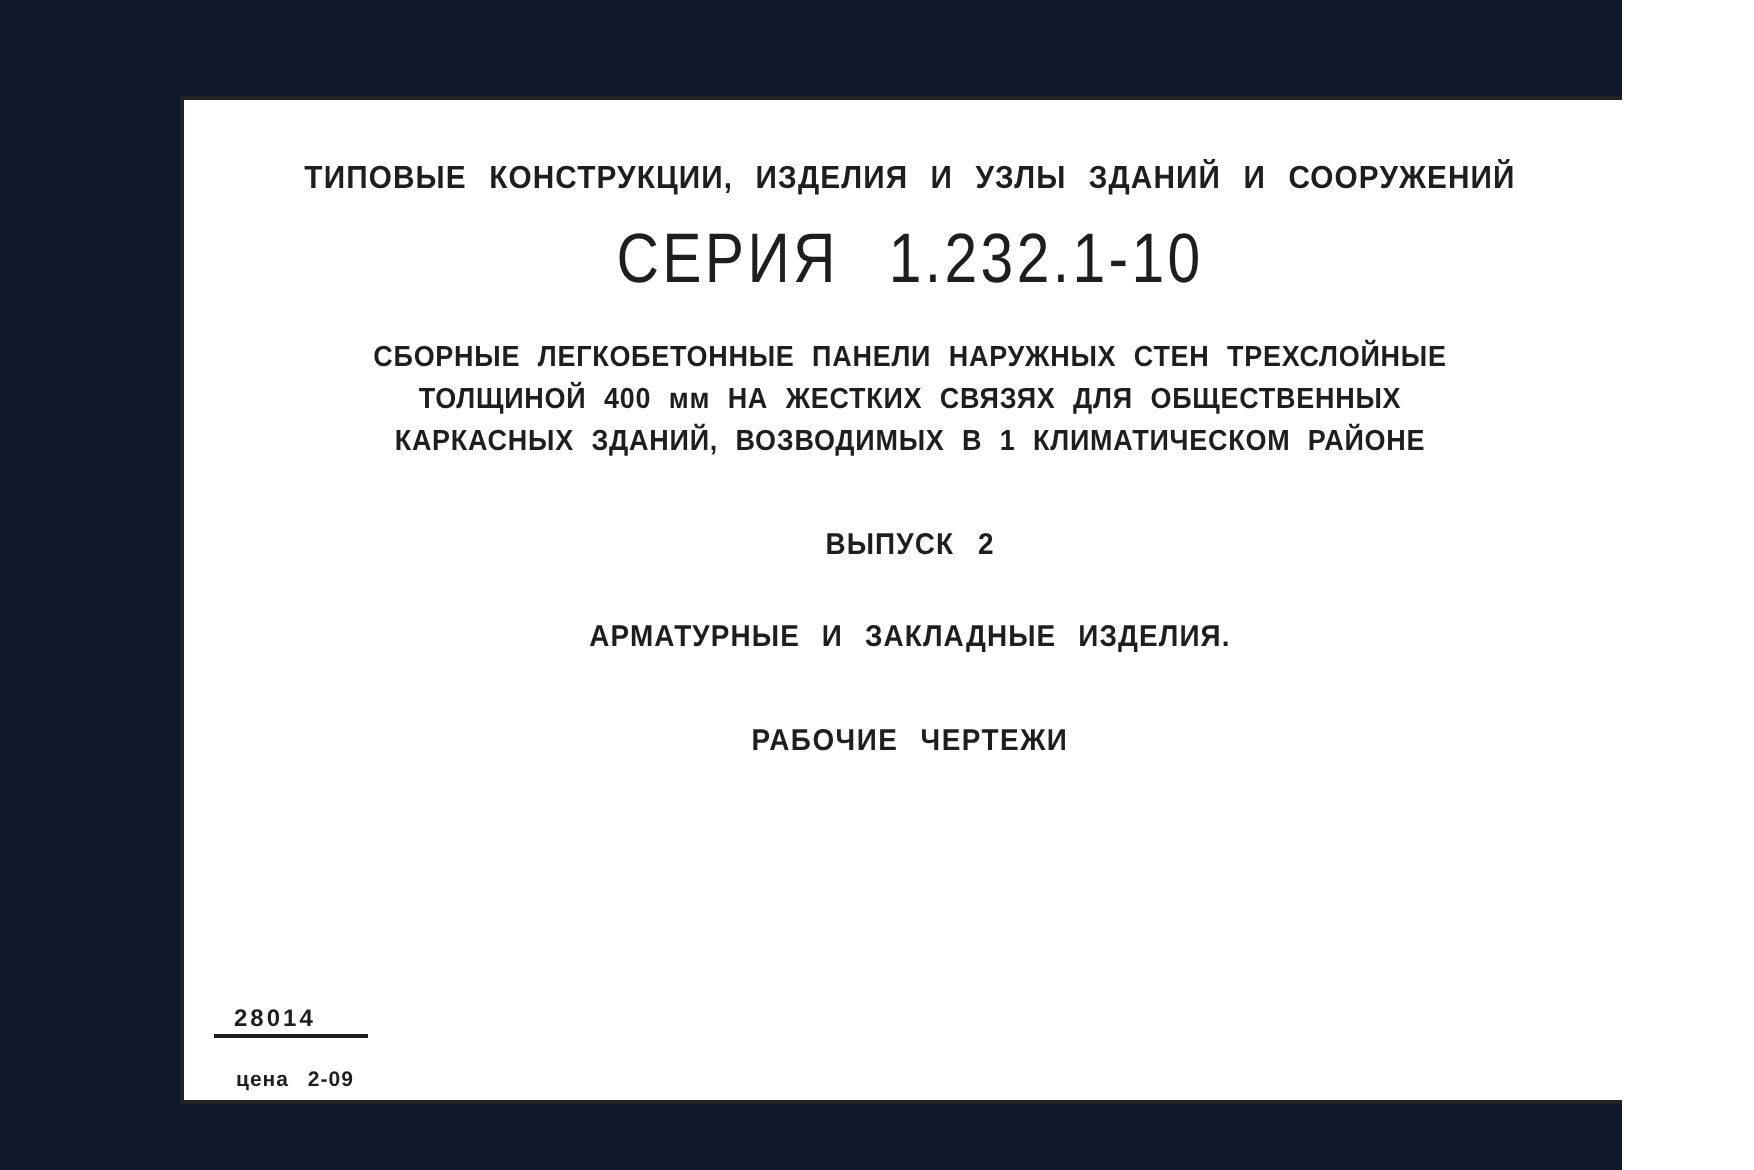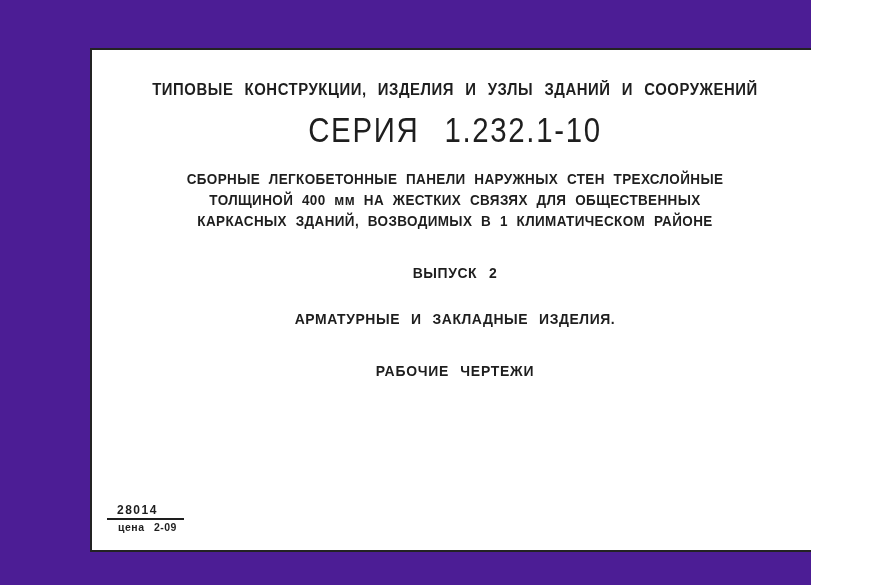--- a/index.html
+++ b/index.html
@@ -4,21 +4,21 @@
 <style>
   html, body {
     margin: 0;
     padding: 0;
     background: #ffffff;
   }
   #screenshot {
     position: relative;
     width: 811px;
     height: 585px;
-    background: #4c1d95;
+    background: #0f172a;
     overflow: hidden;
     font-family: "Liberation Sans", sans-serif;
     color: #1e1e1e;
     text-decoration: underline;
   }
   .frame {
     position: absolute;
     left: 90px;
     top: 48px;
     width: 726px;
@@ -94,21 +94,21 @@
     letter-spacing: 1.5px;
     padding: 0 26px 2px 10px;
     border-bottom: 2px solid #1e1e1e;
   }
   .stamp-price {
     font-size: 10.5px;
     font-weight: bold;
     letter-spacing: 0.5px;
     word-spacing: 6px;
     padding-left: 11px;
-    padding-top: 2px;
+    padding-top: 16px;
   }
   .watermark {
     position: absolute;
     left: 842px;
     top: 408px;
     font-size: 11px;
     color: #8f8f8f;
     transform: rotate(-4deg);
     white-space: nowrap;
   }

